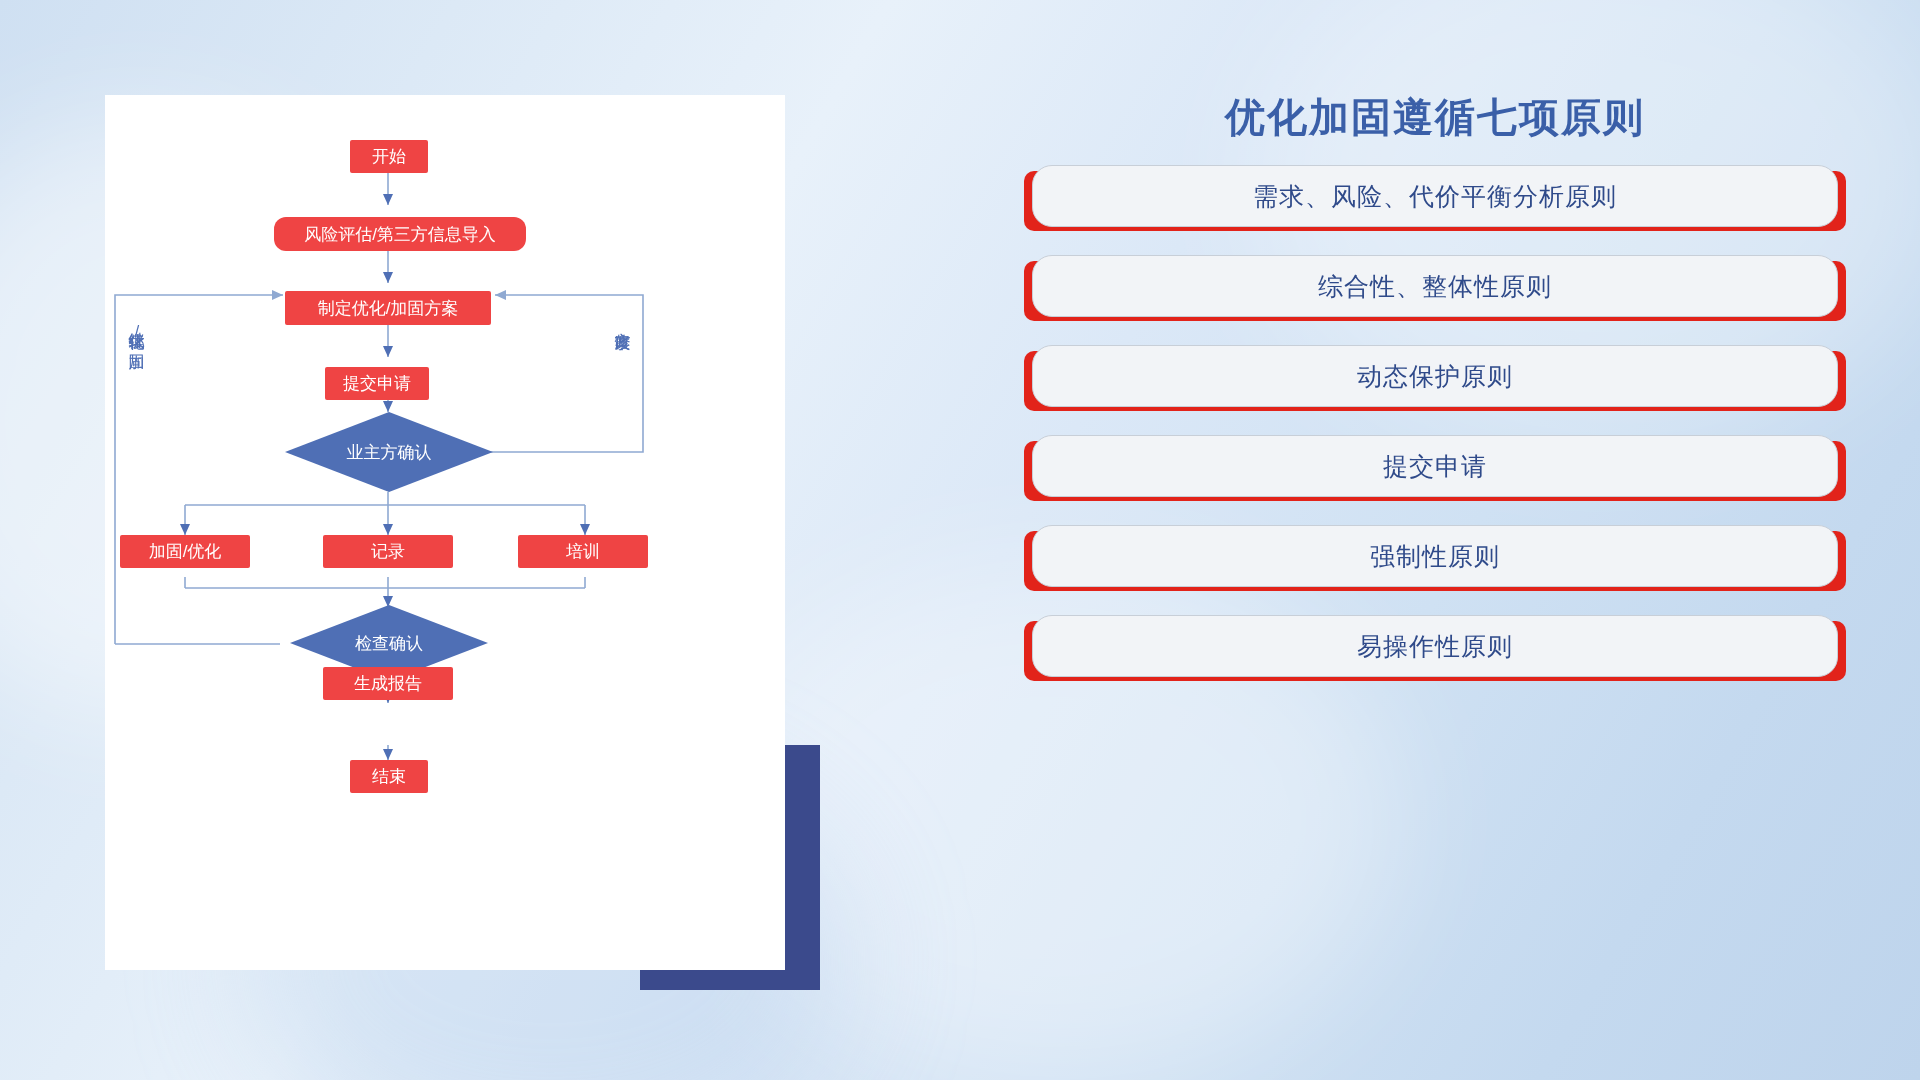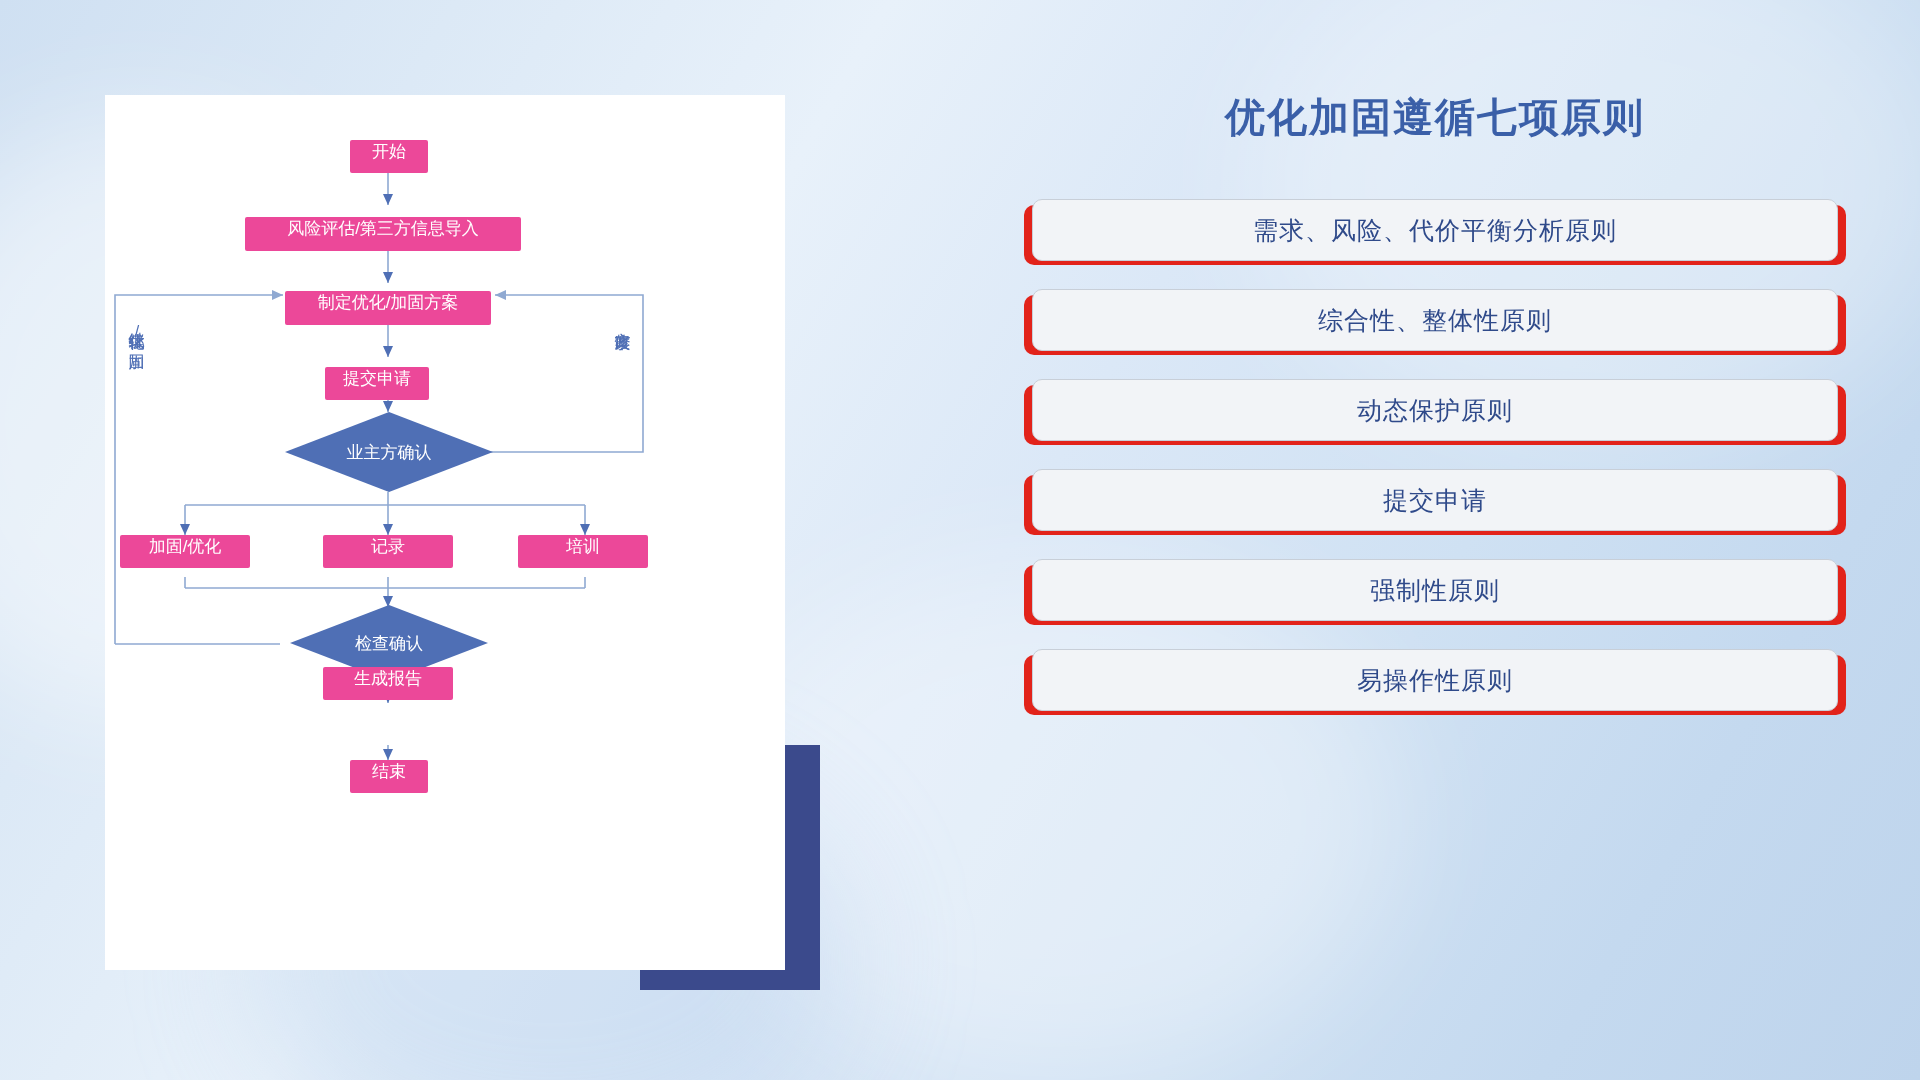--- a/index.html
+++ b/index.html
@@ -46,25 +46,25 @@
     z-index: 2;
   }
   #flow-svg {
     position: absolute;
     left: 0; top: 0;
     width: 680px;
     height: 875px;
   }
   .node-box {
     position: absolute;
-    background: #ec4899;
+    background: #ef4444;
     color: #ffffff;
     font-size: 17px;
     display: flex;
-    align-items: flex-start;
+    align-items: center;
     justify-content: center;
     border-radius: 2px;
     white-space: nowrap;
     z-index: 4;
   }
   .node-diamond-label {
     position: absolute;
     color: #ffffff;
     font-size: 17px;
     display: flex;
@@ -93,21 +93,21 @@
     width: 830px;
     height: 930px;
     z-index: 3;
   }
   #right-title {
     text-align: center;
     font-size: 40px;
     font-weight: bold;
     color: #3a5fa8;
     letter-spacing: 2px;
-    margin-bottom: 54px;
+    margin-bottom: 20px;
   }
   .principle-row {
     position: relative;
     height: 66px;
     margin-bottom: 24px;
   }
   .principle-underlay {
     position: absolute;
     left: 4px;
     top: 6px;
@@ -117,21 +117,21 @@
     border-radius: 10px;
   }
   .principle-card {
     position: absolute;
     left: 12px;
     top: 0;
     right: 12px;
     height: 60px;
     background: #f2f4f7;
     border: 1px solid #c8cfd8;
-    border-radius: 10px;
+    border-radius: 20px;
     display: flex;
     align-items: center;
     justify-content: center;
     color: #2f4a8a;
     font-size: 25px;
     letter-spacing: 1px;
   }
 </style>
 </head>
 <body>
@@ -187,21 +187,21 @@
 
       <path d="M10 549 L10 200 L178 200" marker-end="url(#arrl)"></path>
       <line x1="10" y1="549" x2="175" y2="549"></line>
     </g>
   </svg>
 
   <div class="node-box" style="left:245px; top:45px; width:78px; height:33px;">
     <span>开始</span>
   </div>
 
-  <div class="node-box" style="left:140px; top:122px; width:276px; height:34px;">
+  <div class="node-box" style="left:169px; top:122px; width:252px; height:34px;border-radius:12px;">
     <span>风险评估/第三方信息导入</span>
   </div>
 
   <div class="node-box" style="left:180px; top:196px; width:206px; height:34px;">
     <span>制定优化/加固方案</span>
   </div>
 
   <div class="node-box" style="left:220px; top:272px; width:104px; height:33px;">
     <span>提交申请</span>
   </div>

